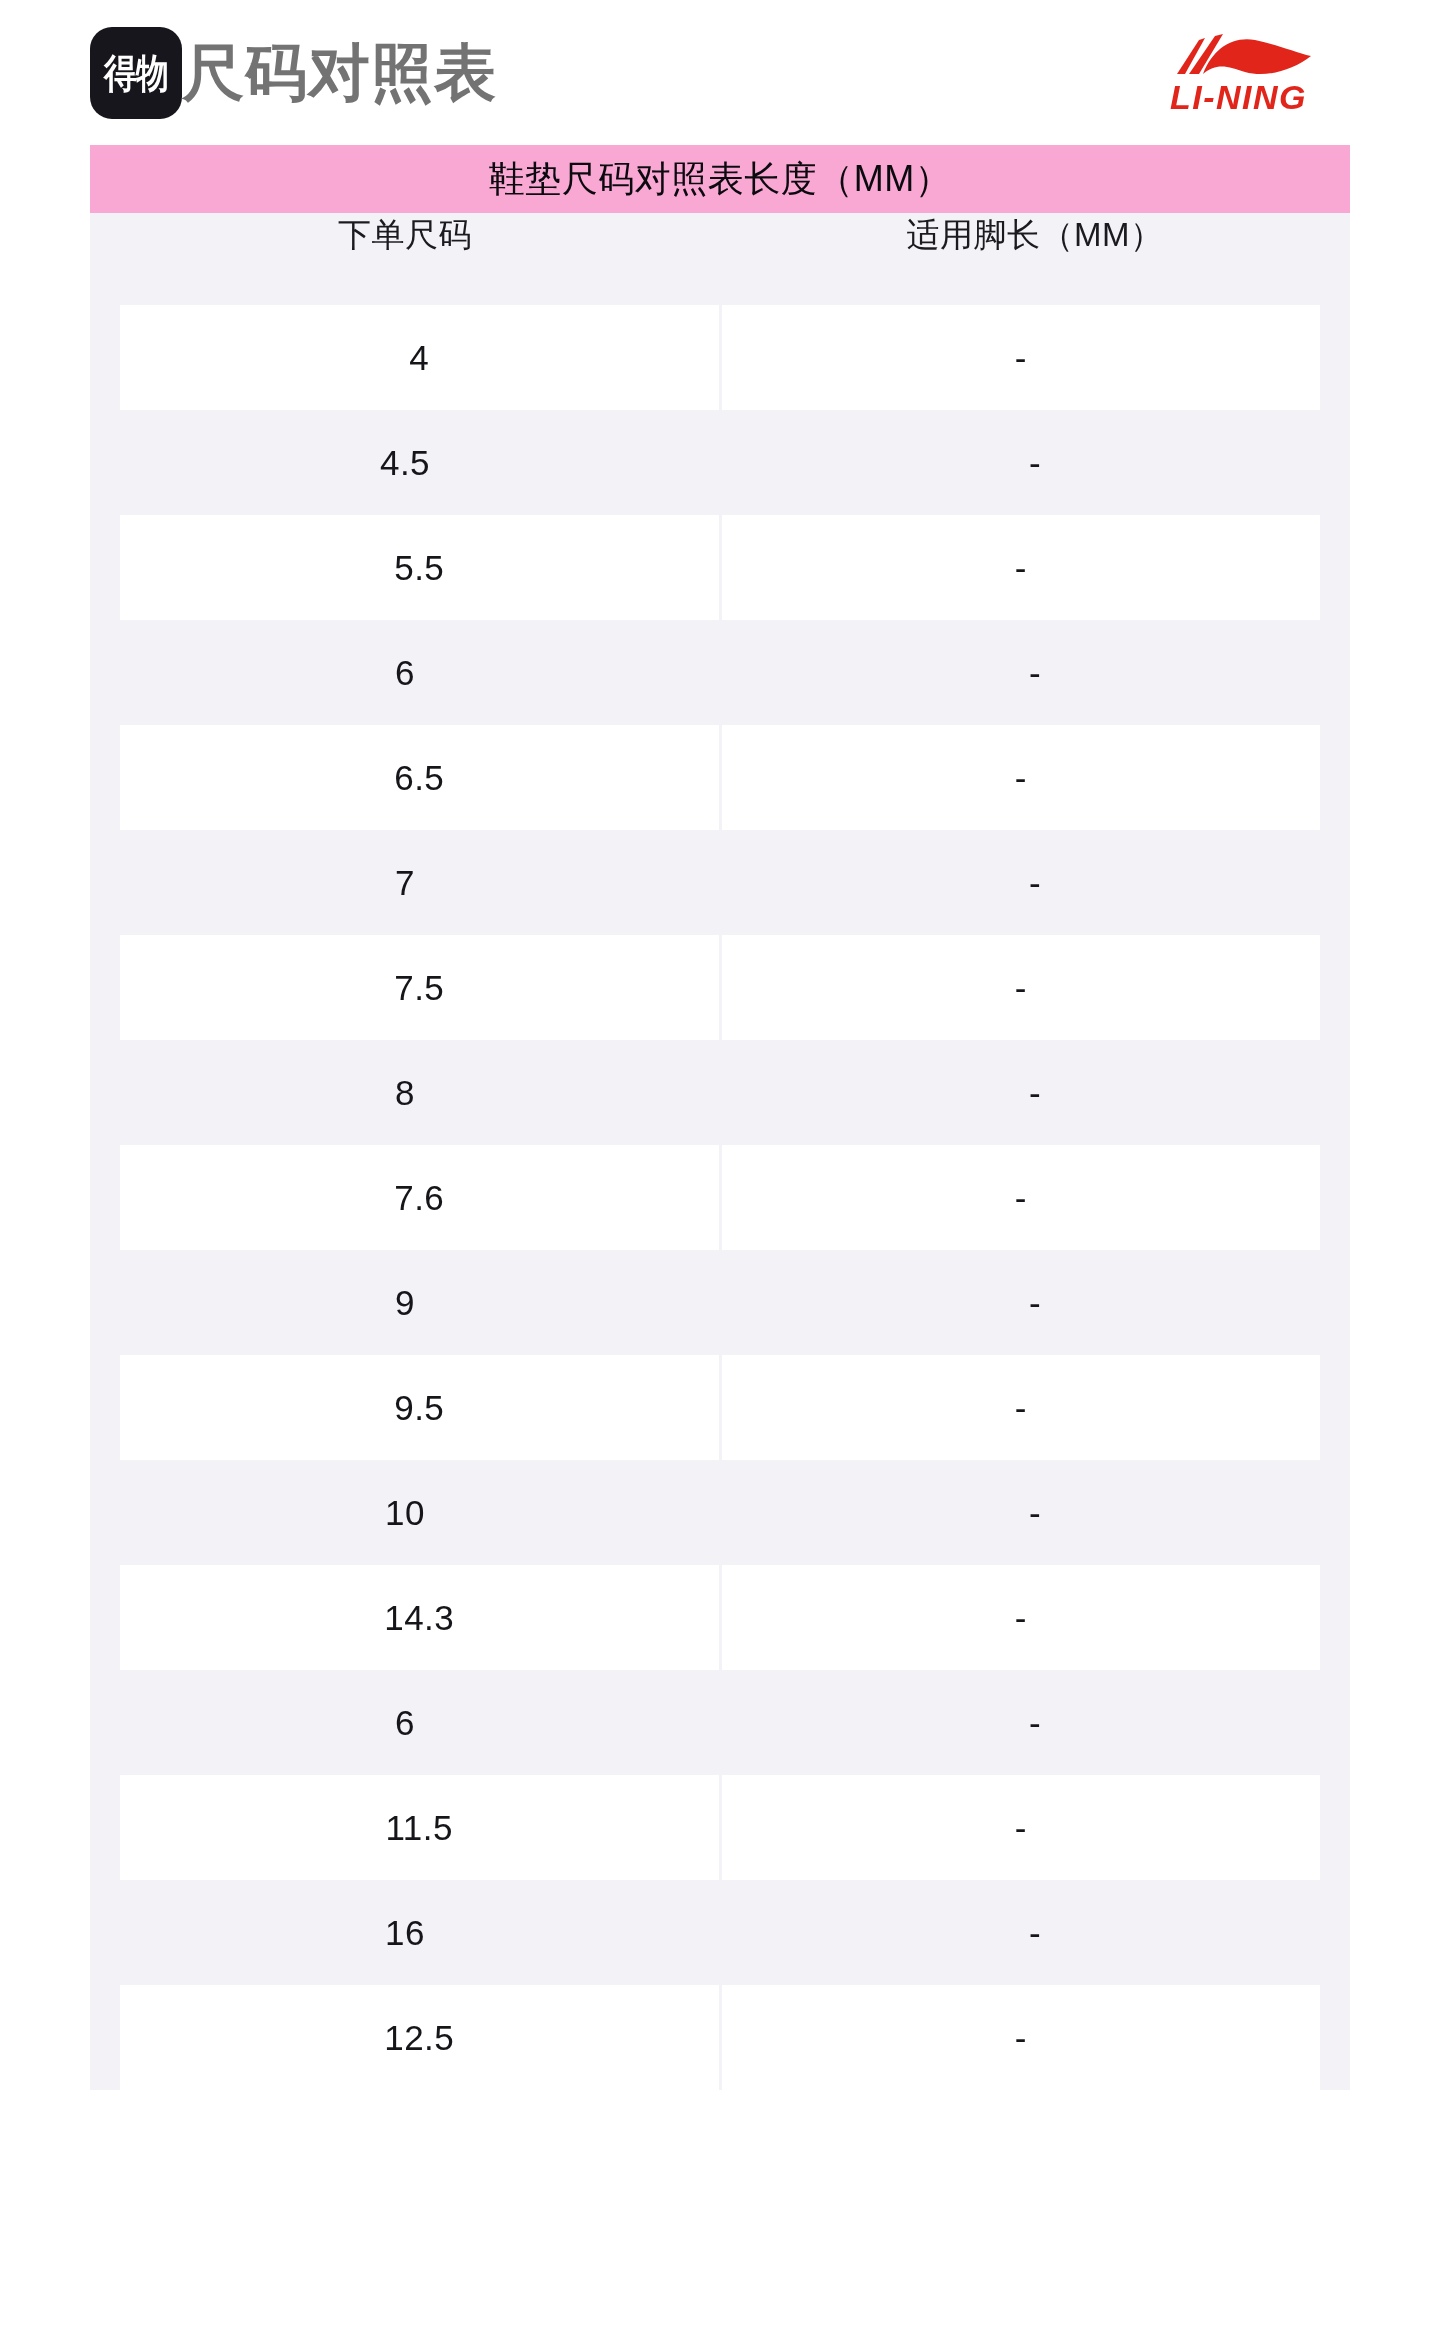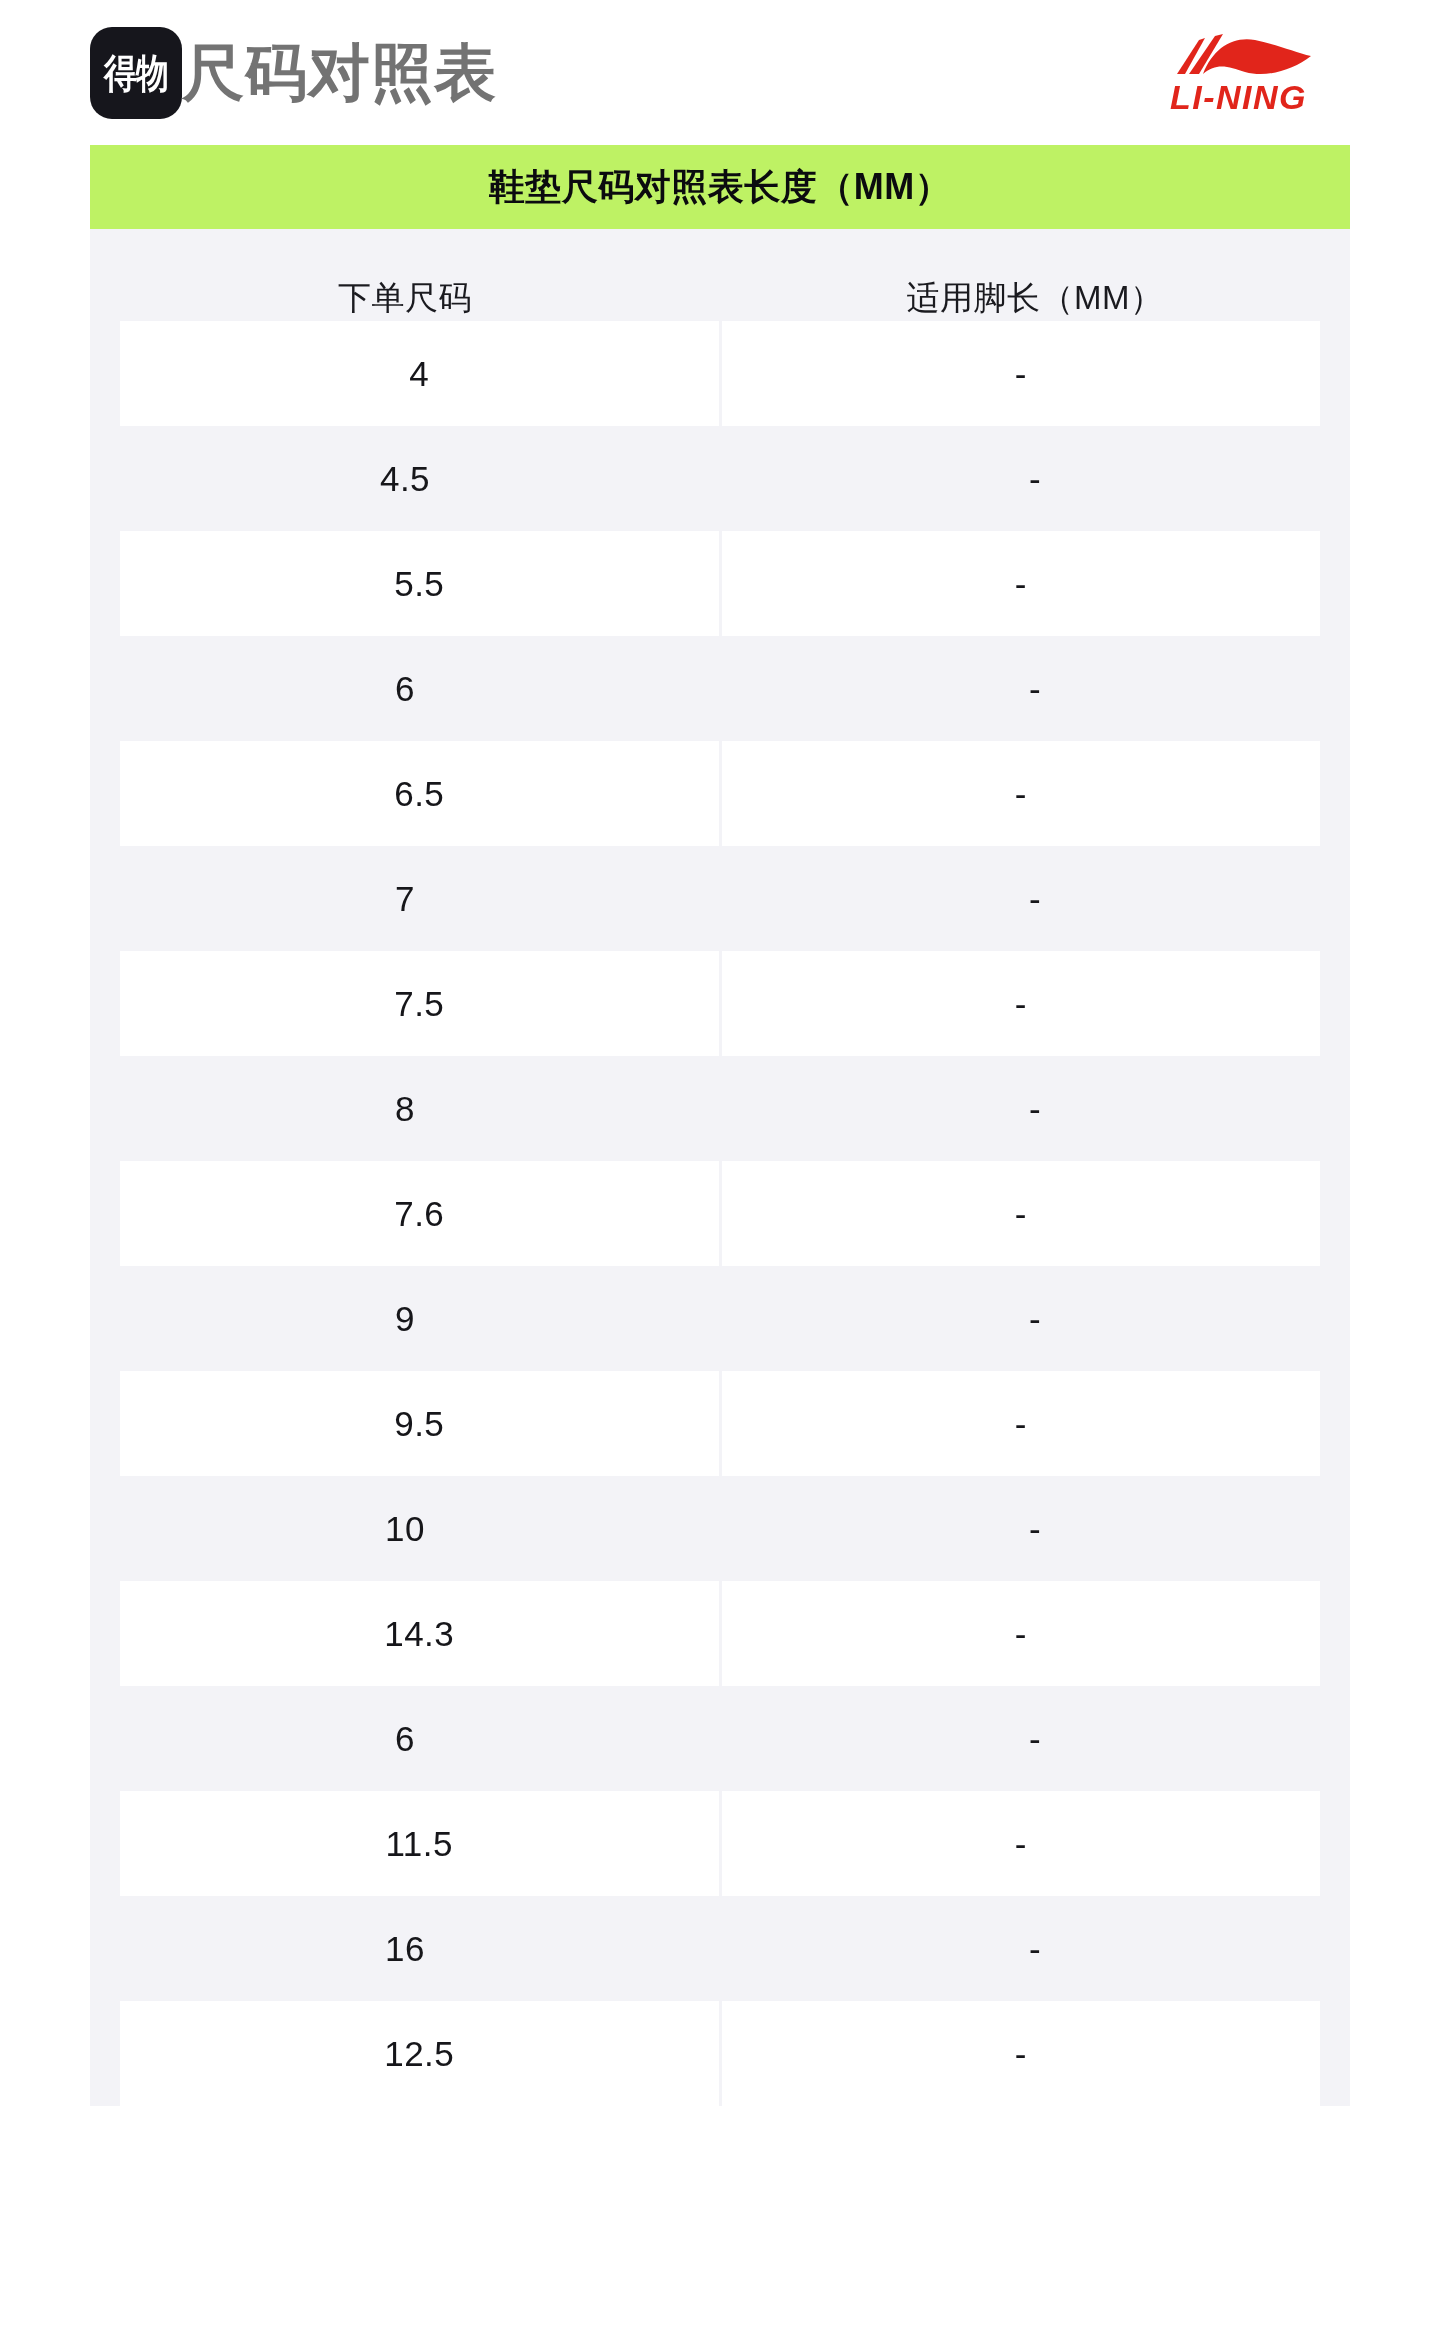--- a/index.html
+++ b/index.html
@@ -74,38 +74,38 @@
     line-height: 1;
     font-family: "Liberation Sans", sans-serif;
   }
 
   
   .size-table {
     margin: 0 90px;
     width: 1260px;
   }
   .table-title {
-    background: #bef264;
-    height: 84px;
+    background: #f9a8d4;
+    height: 68px;
     display: flex;
     align-items: center;
     justify-content: center;
     font-size: 36px;
-    font-weight: 700;
+    font-weight: 400;
     color: #0B0B0F;
     letter-spacing: 0.5px;
   }
   .table-body {
     background: #F3F3F7;
     padding-bottom: 0;
   }
   .table-head-row {
     display: flex;
     height: 92px;
-    align-items: flex-end;
+    align-items: flex-start;
     background: #F3F3F7;
   }
   .head-cell {
     flex: 1 1 0;
     text-align: center;
     font-size: 33px;
     color: #1A1A1F;
     letter-spacing: 0.5px;
   }
   .data-row {

